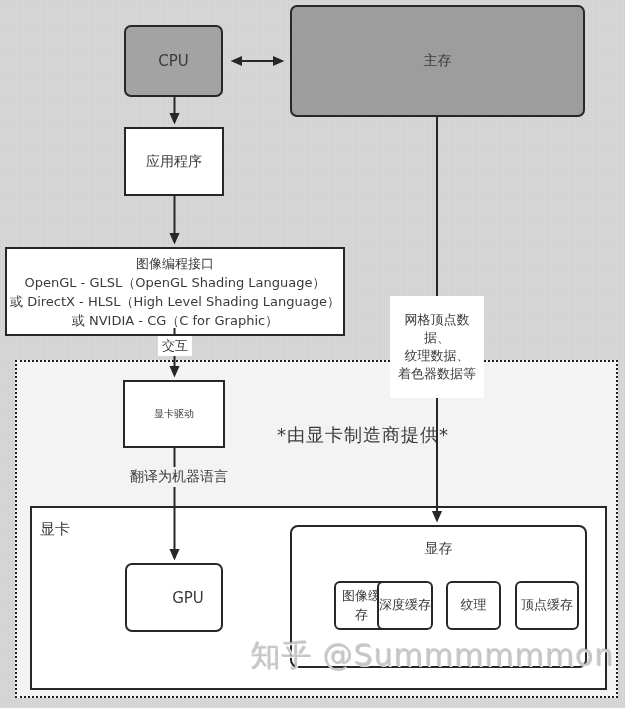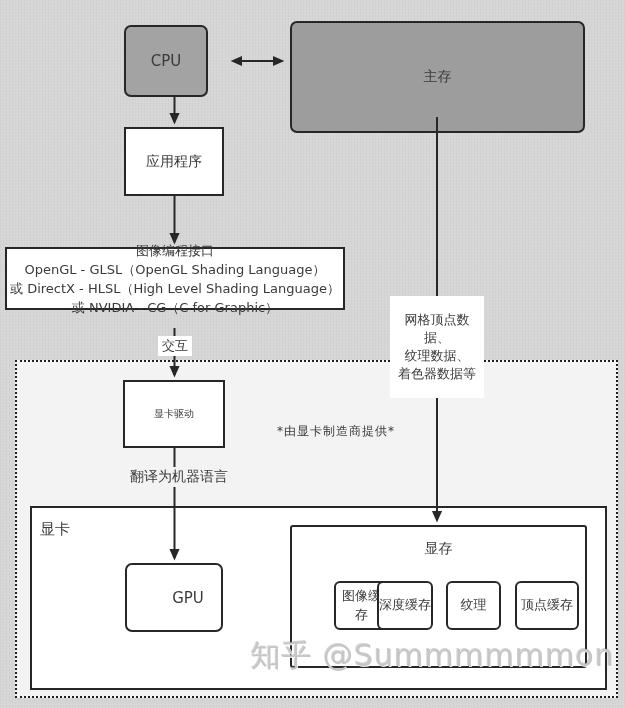--- a/index.html
+++ b/index.html
@@ -22,42 +22,42 @@
   .box{
     position:absolute;
     display:flex;align-items:center;justify-content:center;
     text-align:center;
     border:2px solid var(--box-border,#272727);
     background:#fff;
     color:var(--text-color,#3a3a3a);
   }
   .rounded{border-radius:7px;}
   .fill-cpu{background:var(--cpu-fill,#a3a3a3);}
-  .fill-mem{background:var(--memory-fill,#9d9d9d);margin-top:16px;}
+  .fill-mem{background:var(--memory-fill,#9d9d9d);}
   .panel-dotted{
     position:absolute;
     left:15px;top:360px;width:603px;height:338px;
     border:2px dotted #1f1f1f;
     background:var(--panel-background,#f3f3f3);
   }
   .card-box{
     position:absolute;
     left:30px;top:506px;width:577px;height:184px;
     border:2px solid var(--box-border,#272727);
     background:#fff;
   }
   .card-label{
     position:absolute;left:8px;top:12px;
     font-size:15px;color:var(--text-color,#3a3a3a);
   }
   .vram-box{
     position:absolute;
     left:290px;top:525px;width:297px;height:143px;
     border:2px solid var(--box-border,#272727);
-    border-radius:3px;background:#fff;
+    border-radius:8px;background:#fff;
   }
   .vram-title{
     position:absolute;left:0;right:0;top:13px;
     text-align:center;font-size:14px;
   }
   .buf{
     font-size:13px;line-height:1.4;
     border-radius:6px;
   }
   .chip{
@@ -66,21 +66,21 @@
     color:var(--text-color,#3a3a3a);
     font-size:13px;
     padding:1px 4px;
     white-space:nowrap;
     z-index:6;
   }
   .chip.multiline{white-space:normal;text-align:center;line-height:18px;padding:15px 4px;}
   .chip.on-panel{background:var(--panel-background,#f3f3f3);}
   .note{
     position:absolute;
-    font-size:12px;letter-spacing:1px;
+    font-size:18px;letter-spacing:1px;
     color:var(--text-color,#3a3a3a);
   }
   .connectors{
     position:absolute;left:0;top:0;z-index:5;
     pointer-events:none;
   }
   .watermark{
     position:absolute;
     right:10px;top:636px;
     font-size:30px;
@@ -122,33 +122,33 @@
   <div class="box rounded" style="left:125px;top:563px;width:98px;height:69px;font-size:15px;padding-left:28px;">
     <span>GPU</span>
   </div>
 
   <div class="box" style="left:123px;top:380px;width:102px;height:68px;font-size:10px;">
     <span>显卡驱动</span>
   </div>
 
   <div class="note" style="left:277px;top:423px;">*由显卡制造商提供*</div>
 
-  <div class="box rounded fill-cpu" style="left:124px;top:25px;width:84px;height:72px;font-size:15px;">
+  <div class="box rounded fill-cpu" style="left:124px;top:25px;width:99px;height:72px;font-size:15px;">
     <span>CPU</span>
   </div>
 
   <div class="box rounded fill-mem" style="left:290px;top:5px;width:295px;height:112px;font-size:14px;">
     <span>主存</span>
   </div>
 
   <div class="box" style="left:124px;top:127px;width:100px;height:69px;font-size:14px;">
     <span>应用程序</span>
   </div>
 
-  <div class="box" style="left:5px;top:247px;width:340px;height:63px;">
+  <div class="box" style="left:5px;top:247px;width:340px;height:89px;">
     <div class="api-text">
       <div>图像编程接口</div>
       <div>OpenGL - GLSL（OpenGL Shading Language）</div>
       <div>或 DirectX - HLSL（High Level Shading Language）</div>
       <div>或 NVIDIA - CG（C for Graphic）</div>
     </div>
   </div>
 
   <svg class="connectors" width="625" height="708" viewBox="0 0 625 708">
     <defs>

